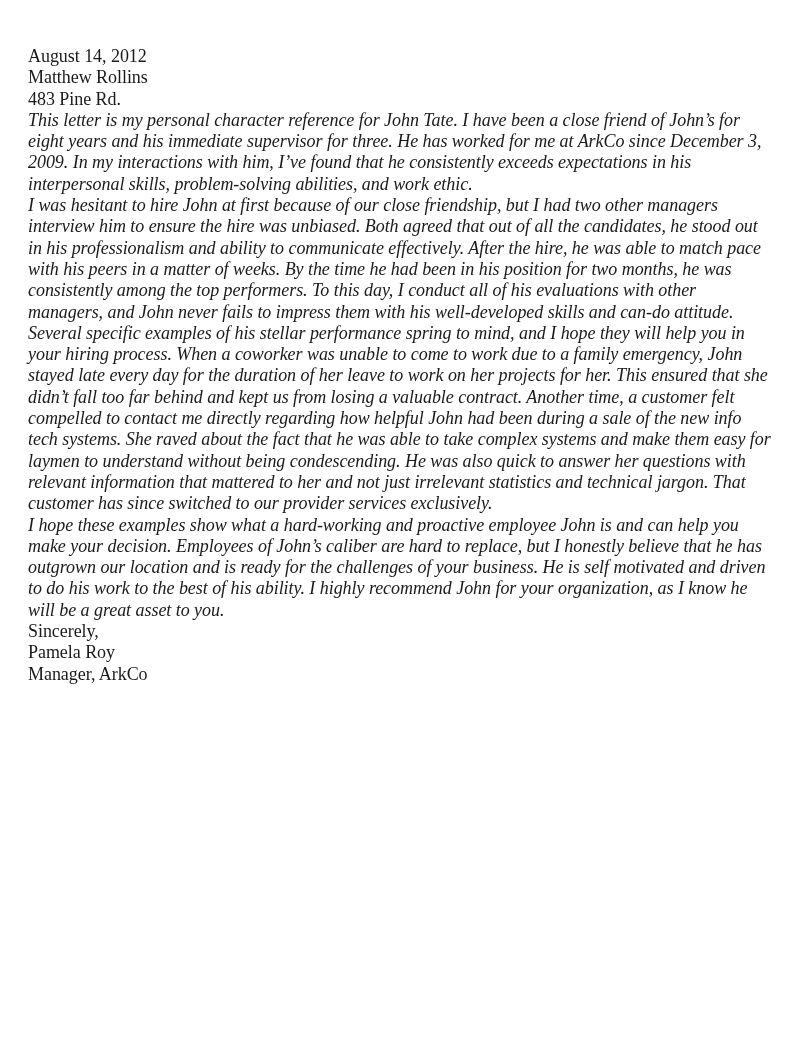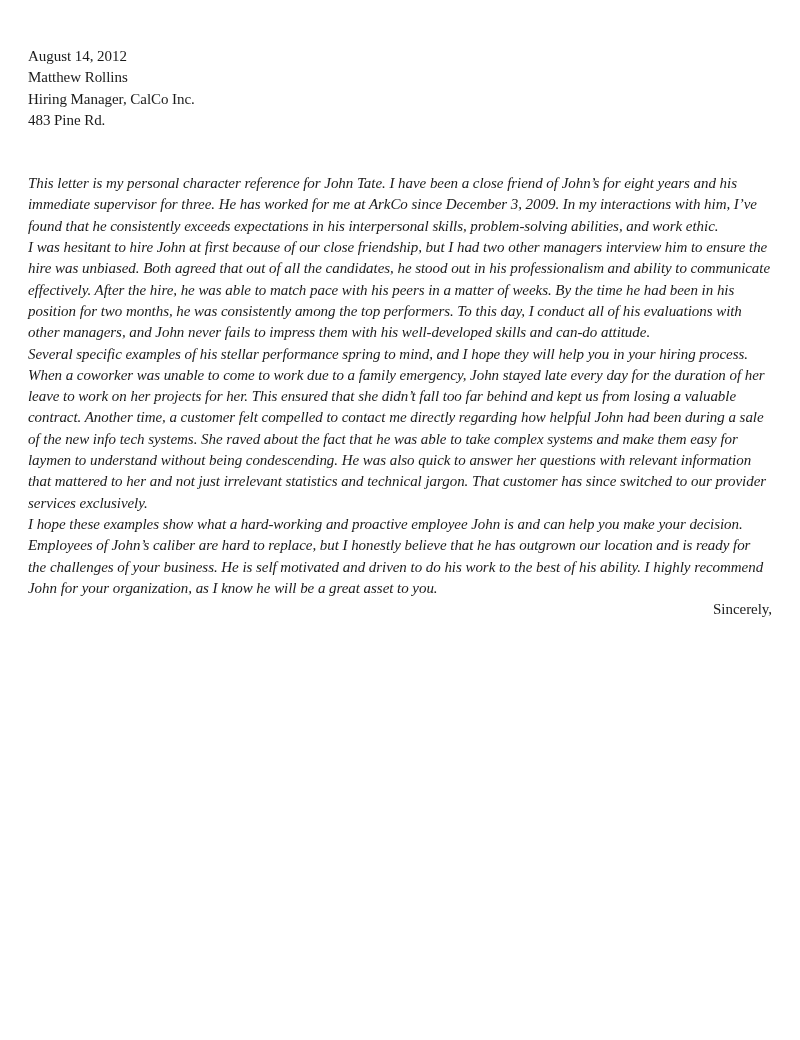--- a/index.html
+++ b/index.html
@@ -8,54 +8,57 @@
     padding: 0;
     background: #ffffff;
   }
   .page {
     box-sizing: border-box;
     width: 800px;
     height: 804px;
     background: #ffffff;
     padding: 46px 28px 0 28px;
     font-family: "Liberation Serif", "DejaVu Serif", serif;
-    font-size: 15px;
+    font-size: 18px;
     line-height: 21.3px;
     letter-spacing: -0.05px;
     color: #1a1a1a;
     overflow: hidden;
   }
   .page p { margin: 0; }
   .date-line      { margin-bottom: 16px; }
-  .address-block  { margin-bottom: 42px; }
+  .address-block  { }
   .salutation     { margin-bottom: 24px; }
   .para           { margin-bottom: 21px; text-align: left; font-style: italic; }
-  .closing        { margin-bottom: 22px; text-align: right; }
+  .closing        { margin-bottom: 22px; }
   .signature-line { margin-bottom: 24px; }
 </style>
 </head>
 <body>
 
 <div class="page">
 
   <p class="date-line">August 14, 2012</p>
 
   <div class="address-block">
     <p>Matthew Rollins</p>
-    <p>Hiring Manager, CalCo Inc.</p>
     <p>483 Pine Rd.</p>
   </div>
 
 
   <p class="para">This letter is my personal character reference for John Tate. I have been a close friend of John’s for eight years and his immediate supervisor for three. He has worked for me at ArkCo since December 3, 2009. In my interactions with him, I’ve found that he consistently exceeds expectations in his interpersonal skills, problem-solving abilities, and work ethic.</p>
 
   <p class="para">I was hesitant to hire John at first because of our close friendship, but I had two other managers interview him to ensure the hire was unbiased. Both agreed that out of all the candidates, he stood out in his professionalism and ability to communicate effectively. After the hire, he was able to match pace with his peers in a matter of weeks. By the time he had been in his position for two months, he was consistently among the top performers. To this day, I conduct all of his evaluations with other managers, and John never fails to impress them with his well-developed skills and can-do attitude.</p>
 
   <p class="para">Several specific examples of his stellar performance spring to mind, and I hope they will help you in your hiring process. When a coworker was unable to come to work due to a family emergency, John stayed late every day for the duration of her leave to work on her projects for her. This ensured that she didn’t fall too far behind and kept us from losing a valuable contract.  Another time, a customer felt compelled to contact me directly regarding how helpful John had been during a sale of the new info tech systems. She raved about the fact that he was able to take complex systems and make them easy for laymen to understand without being condescending. He was also quick to answer her questions with relevant information that mattered to her and not just irrelevant statistics and technical jargon. That customer has since switched to our provider services exclusively.</p>
 
   <p class="para">I hope these examples show what a hard-working and proactive employee John is and can help you make your decision. Employees of John’s caliber are hard to replace, but I honestly believe that he has outgrown our location and is ready for the challenges of your business. He is self motivated and driven to do his work to the best of his ability. I highly recommend John for your organization, as I know he will be a great asset to you.</p>
 
 
   <p class="closing">Sincerely,</p>
 
 
+  <div class="sender-block">
+    <p>Pamela Roy</p>
+    <p>Manager, ArkCo</p>
+  </div>
 
 </div>
 
 </body></html>

